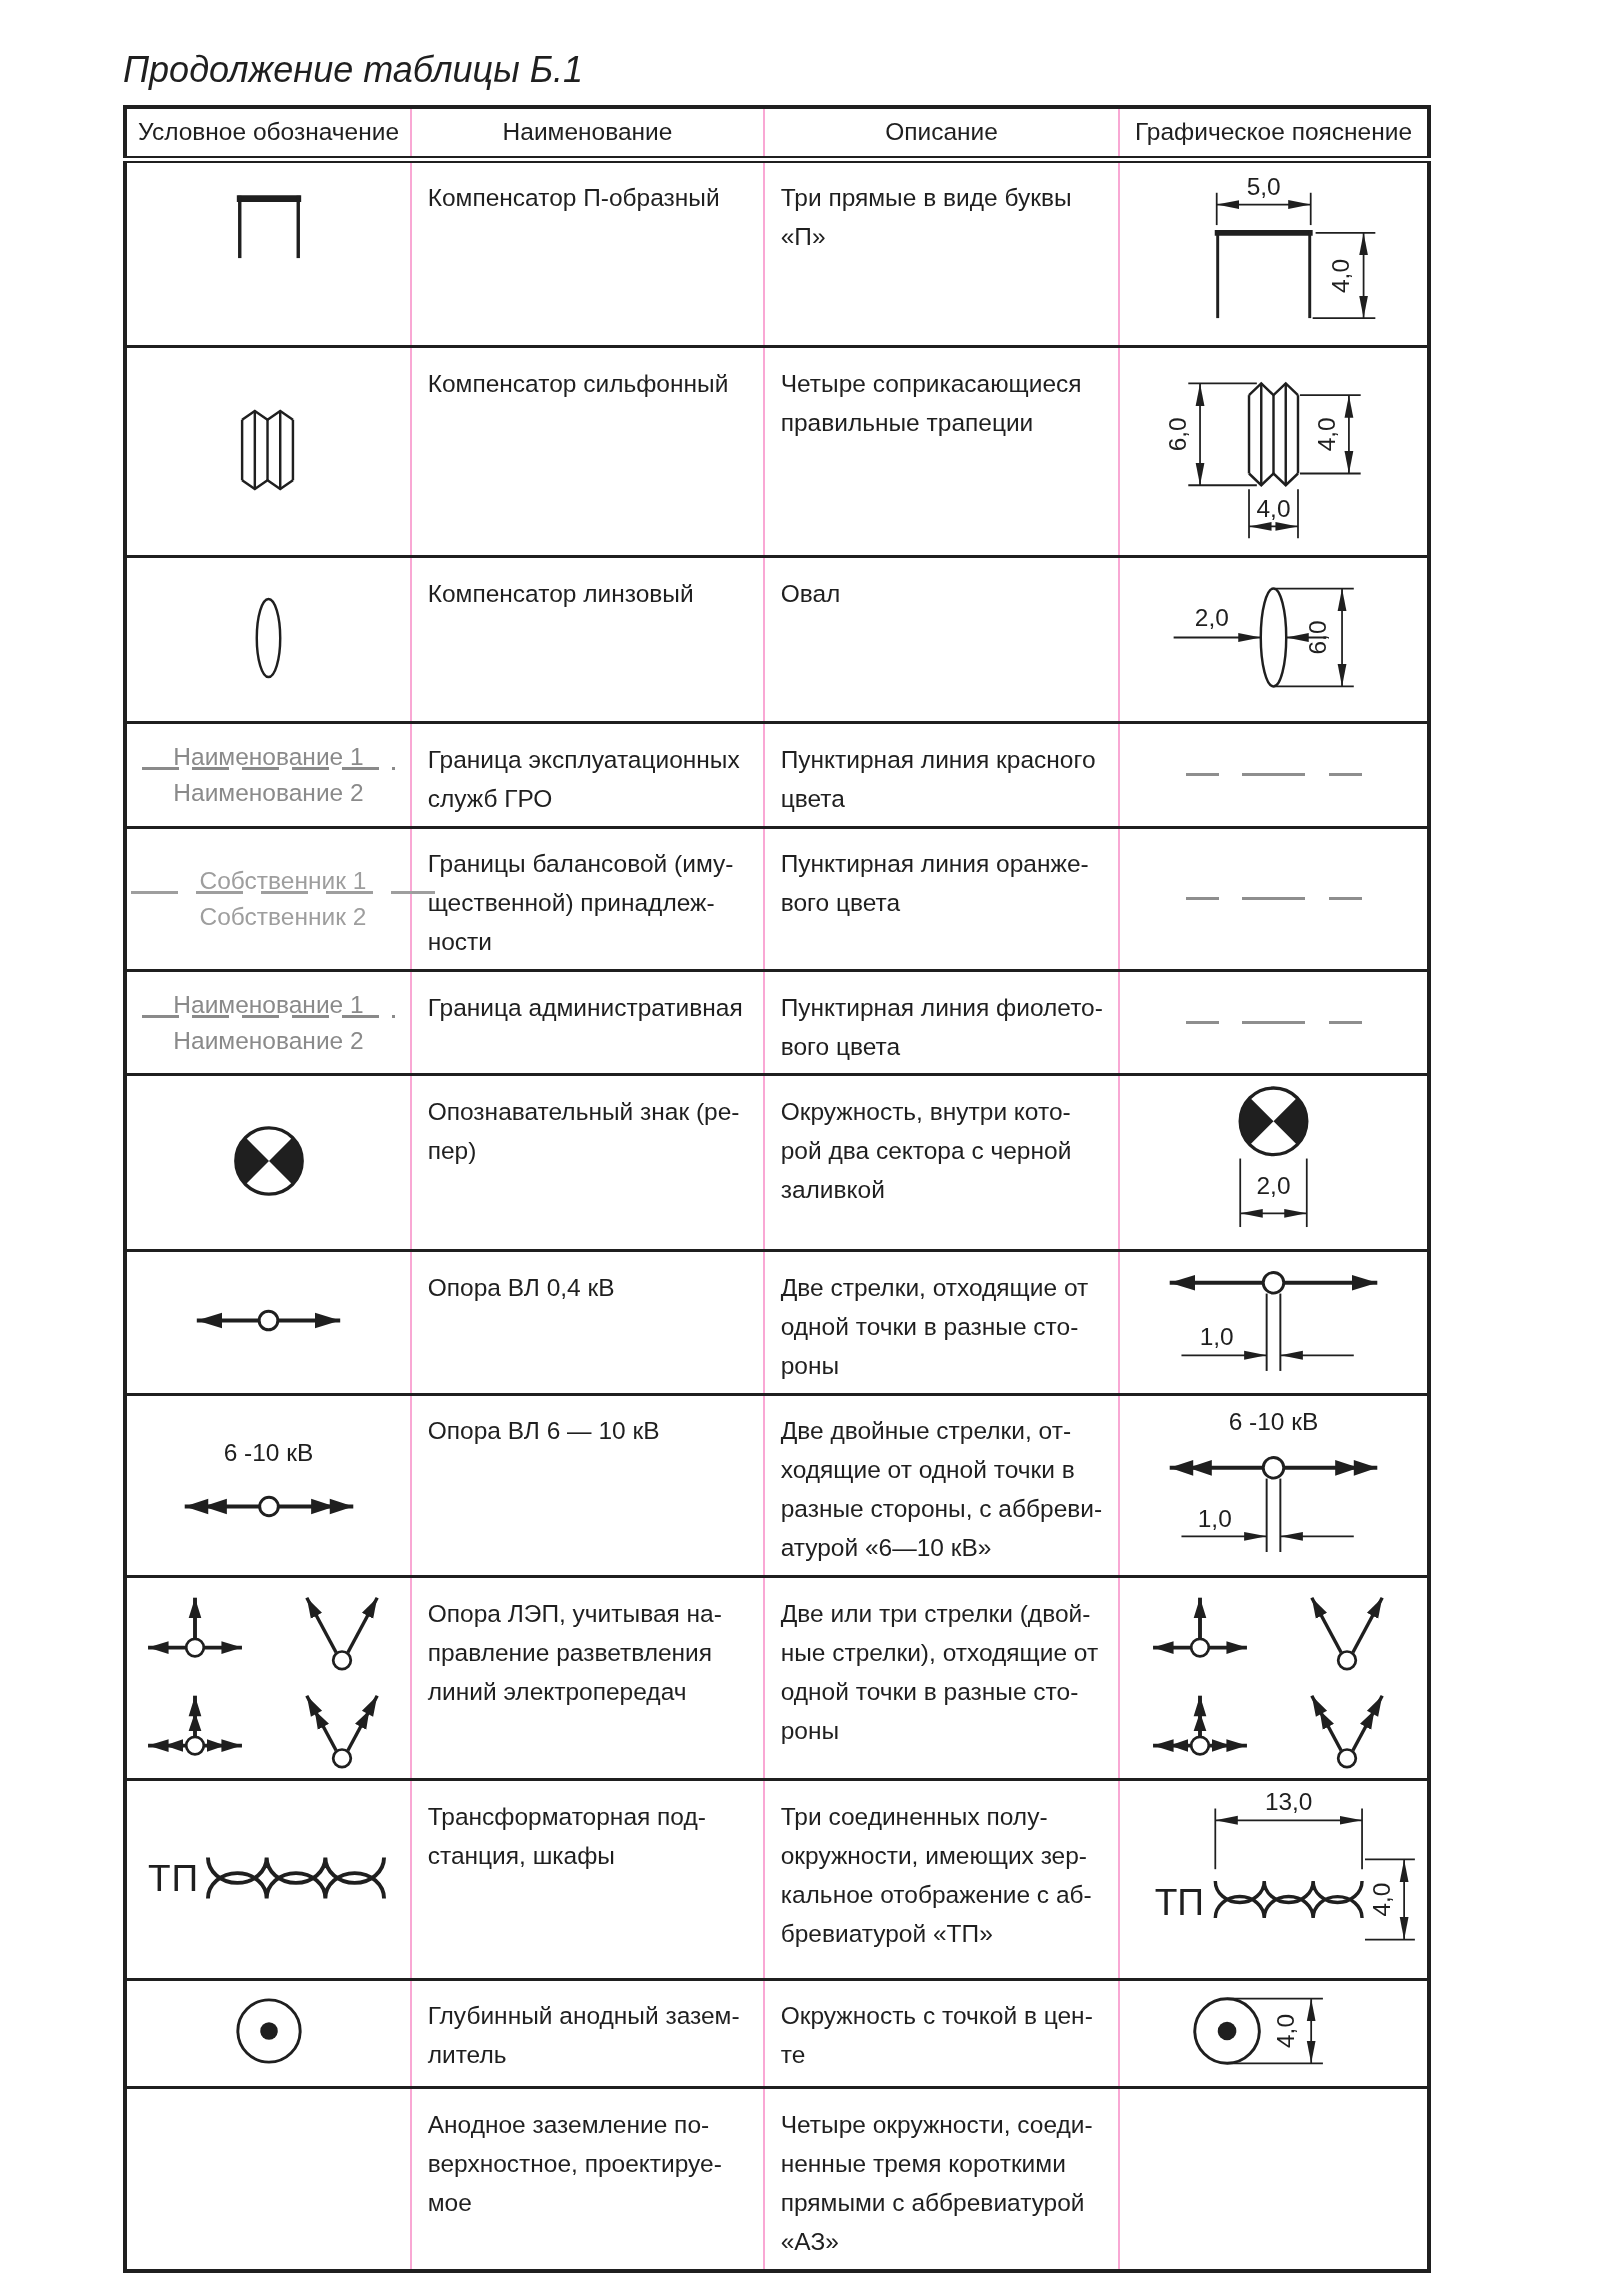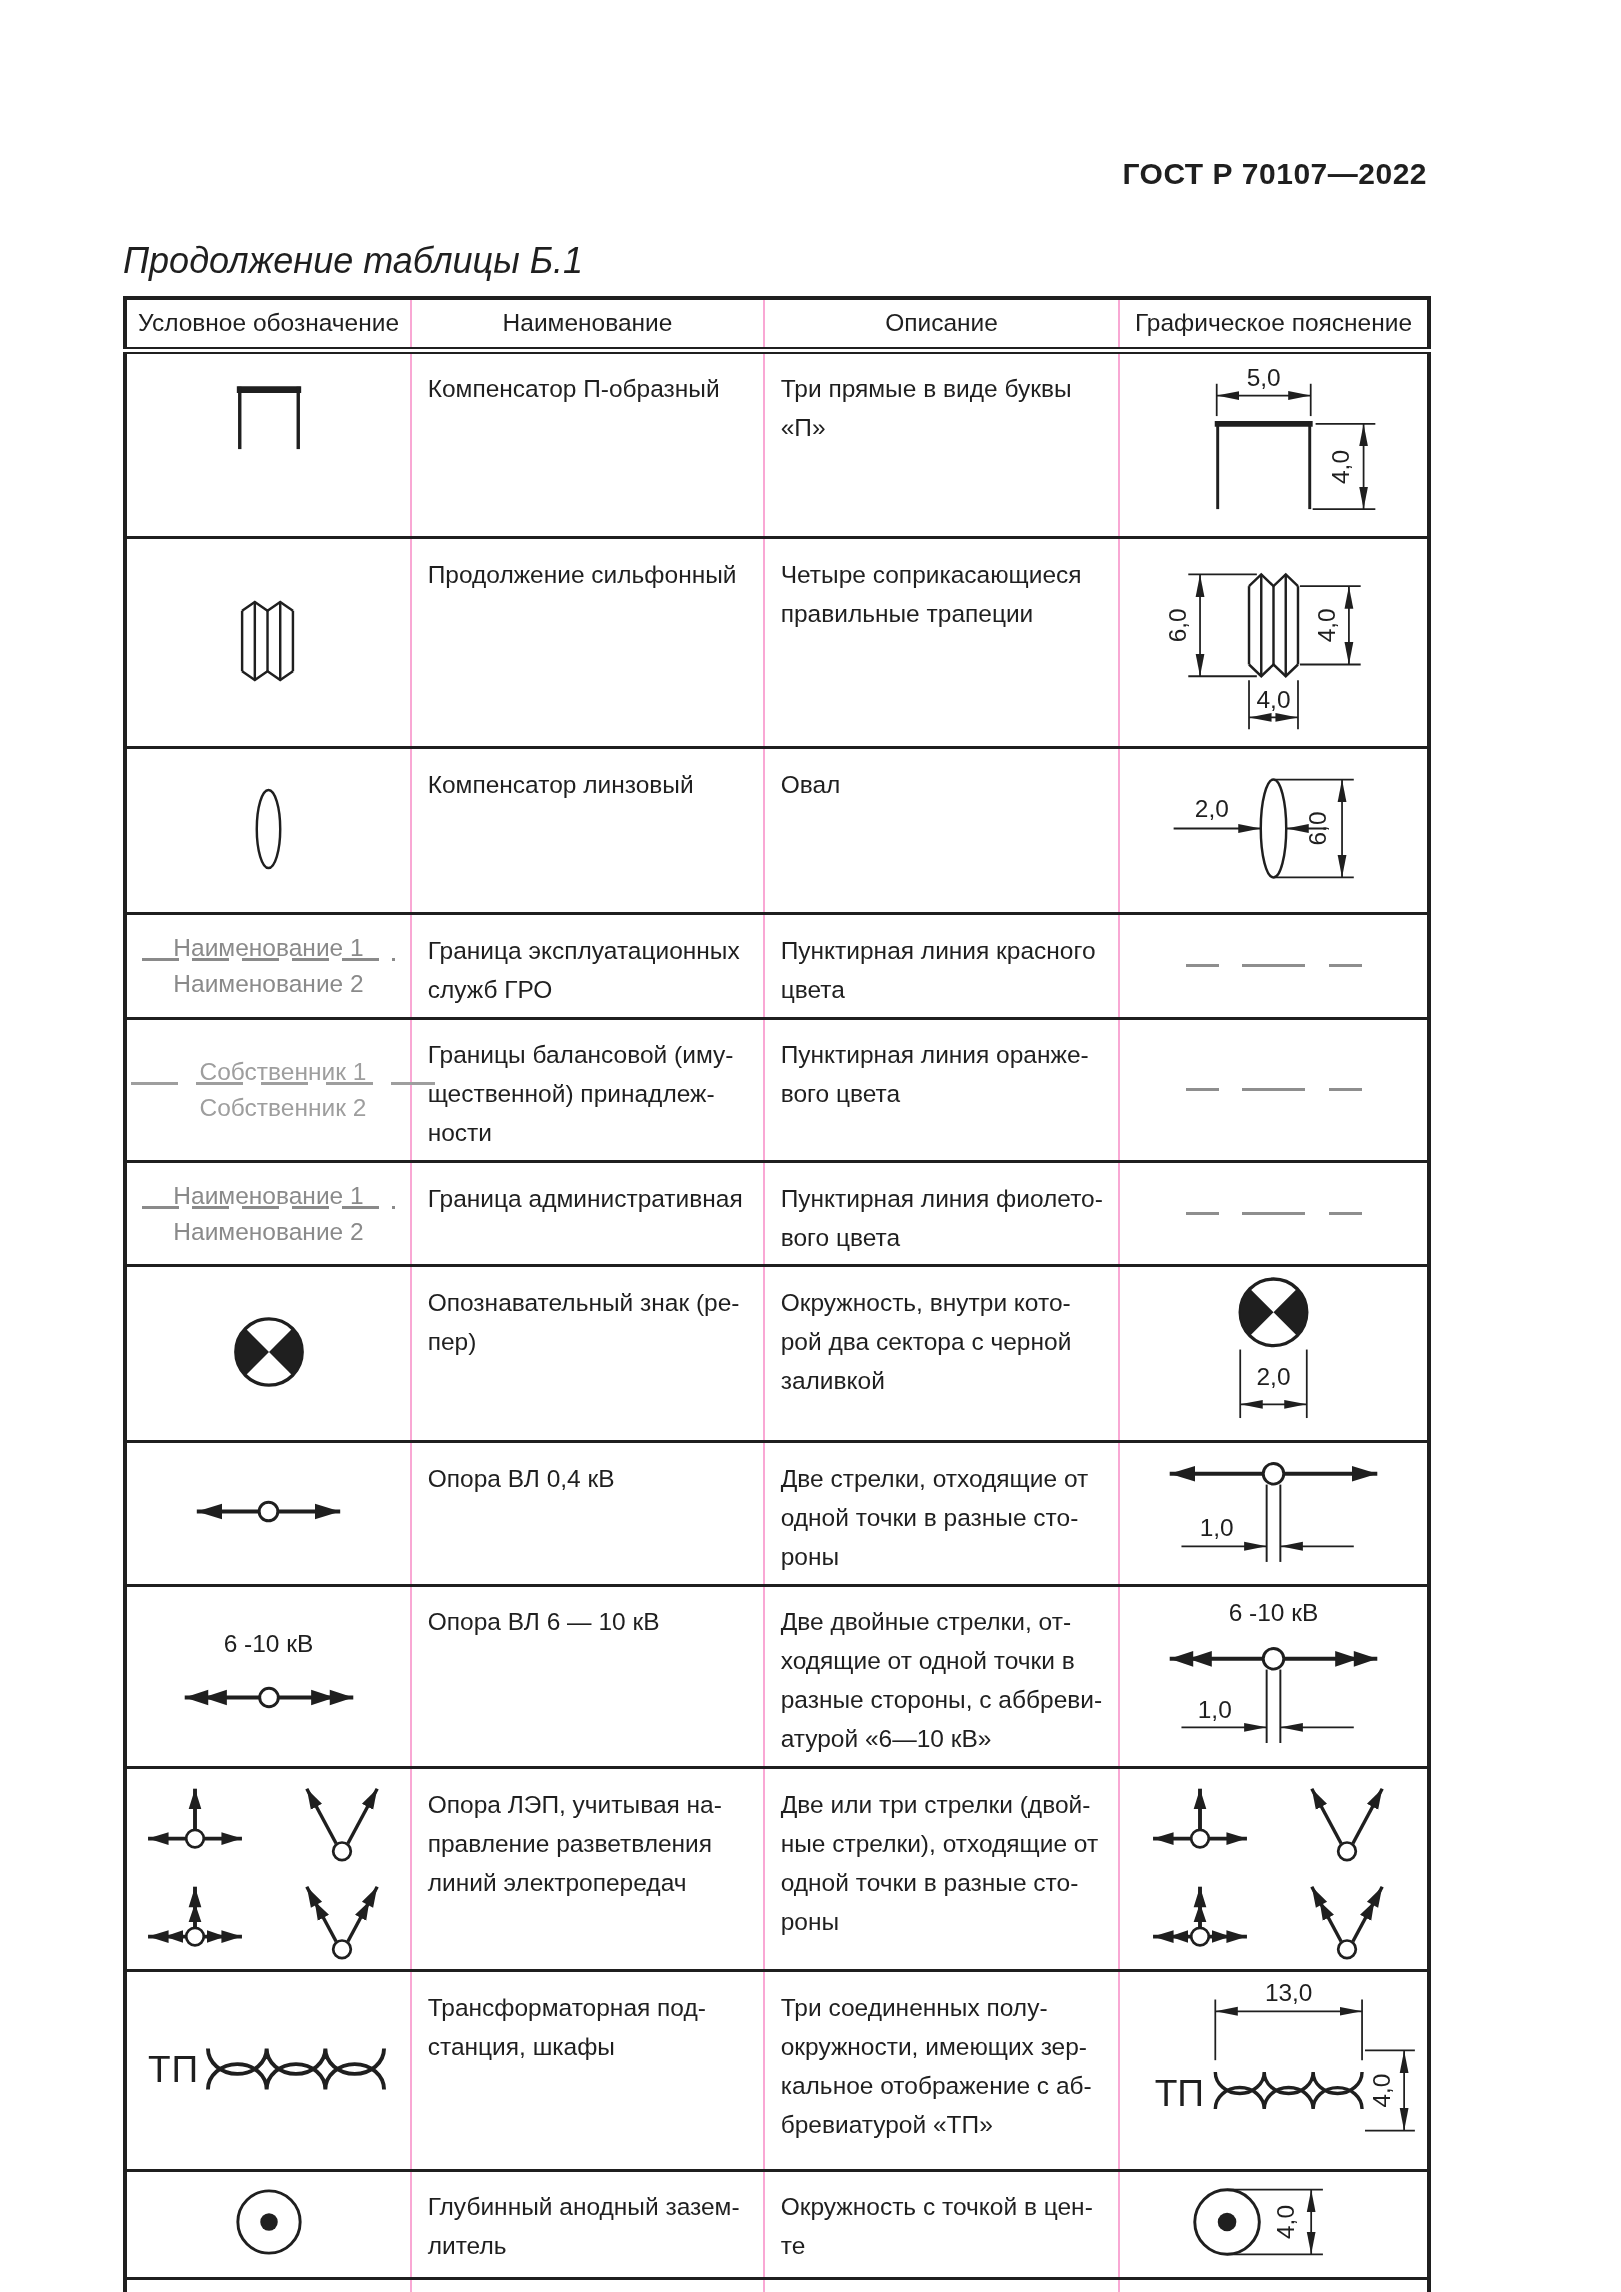--- a/index.html
+++ b/index.html
@@ -68,21 +68,20 @@
       <path d="M0,0.5 L21,7 L0,13.5 Z" fill="#1f1f1f"></path>
     </marker>
     <marker id="mss2" markerUnits="userSpaceOnUse" markerWidth="37" markerHeight="14" refX="36" refY="7" orient="auto-start-reverse">
       <path d="M0,0.5 L19,7 L0,13.5 Z M15,0.5 L36,7 L15,13.5 Z" fill="#1f1f1f"></path>
     </marker>
   </defs>
 </svg>
 
 <div class="content">
 
-  <div class="doc-header">ГОСТ Р 70107—2022</div>
 
   <div class="caption">Продолжение таблицы Б.1</div>
 
   <table>
     <colgroup>
         <col class="c1">
         <col class="c2">
         <col class="c3">
         <col class="c4">
       </colgroup>
@@ -129,21 +128,21 @@
           <svg width="61" height="86" viewBox="0 0 62 88">
             <polyline class="s" points="4,13 17,4 30,13 43,4 56,13" stroke-width="2.5"></polyline>
             <polyline class="s" points="4,75 17,84 30,75 43,84 56,75" stroke-width="2.5"></polyline>
             <line class="s" x1="4" y1="13" x2="4" y2="75" stroke-width="2.5"></line>
             <line class="s" x1="17" y1="4" x2="17" y2="84" stroke-width="2.5"></line>
             <line class="s" x1="30" y1="13" x2="30" y2="75" stroke-width="2.5"></line>
             <line class="s" x1="43" y1="4" x2="43" y2="84" stroke-width="2.5"></line>
             <line class="s" x1="56" y1="13" x2="56" y2="75" stroke-width="2.5"></line>
           </svg>
         </td>
-        <td class="txt">Продолжение сильфонный</td>
+        <td class="txt">Компенсатор сильфонный</td>
         <td class="txt">Четыре соприкасающиеся
 правильные трапеции</td>
         <td class="sym">
           <svg width="245" height="191" viewBox="0 0 250 195">
             <polyline class="s" points="100,42 112.5,30 125,42 137.5,30 150,42" stroke-width="2.5"></polyline>
             <polyline class="s" points="100,122 112.5,134 125,122 137.5,134 150,122" stroke-width="2.5"></polyline>
             <line class="s" x1="100" y1="42" x2="100" y2="122" stroke-width="2.5"></line>
             <line class="s" x1="112.5" y1="30" x2="112.5" y2="134" stroke-width="2.5"></line>
             <line class="s" x1="125" y1="42" x2="125" y2="122" stroke-width="2.5"></line>
             <line class="s" x1="137.5" y1="30" x2="137.5" y2="134" stroke-width="2.5"></line>

